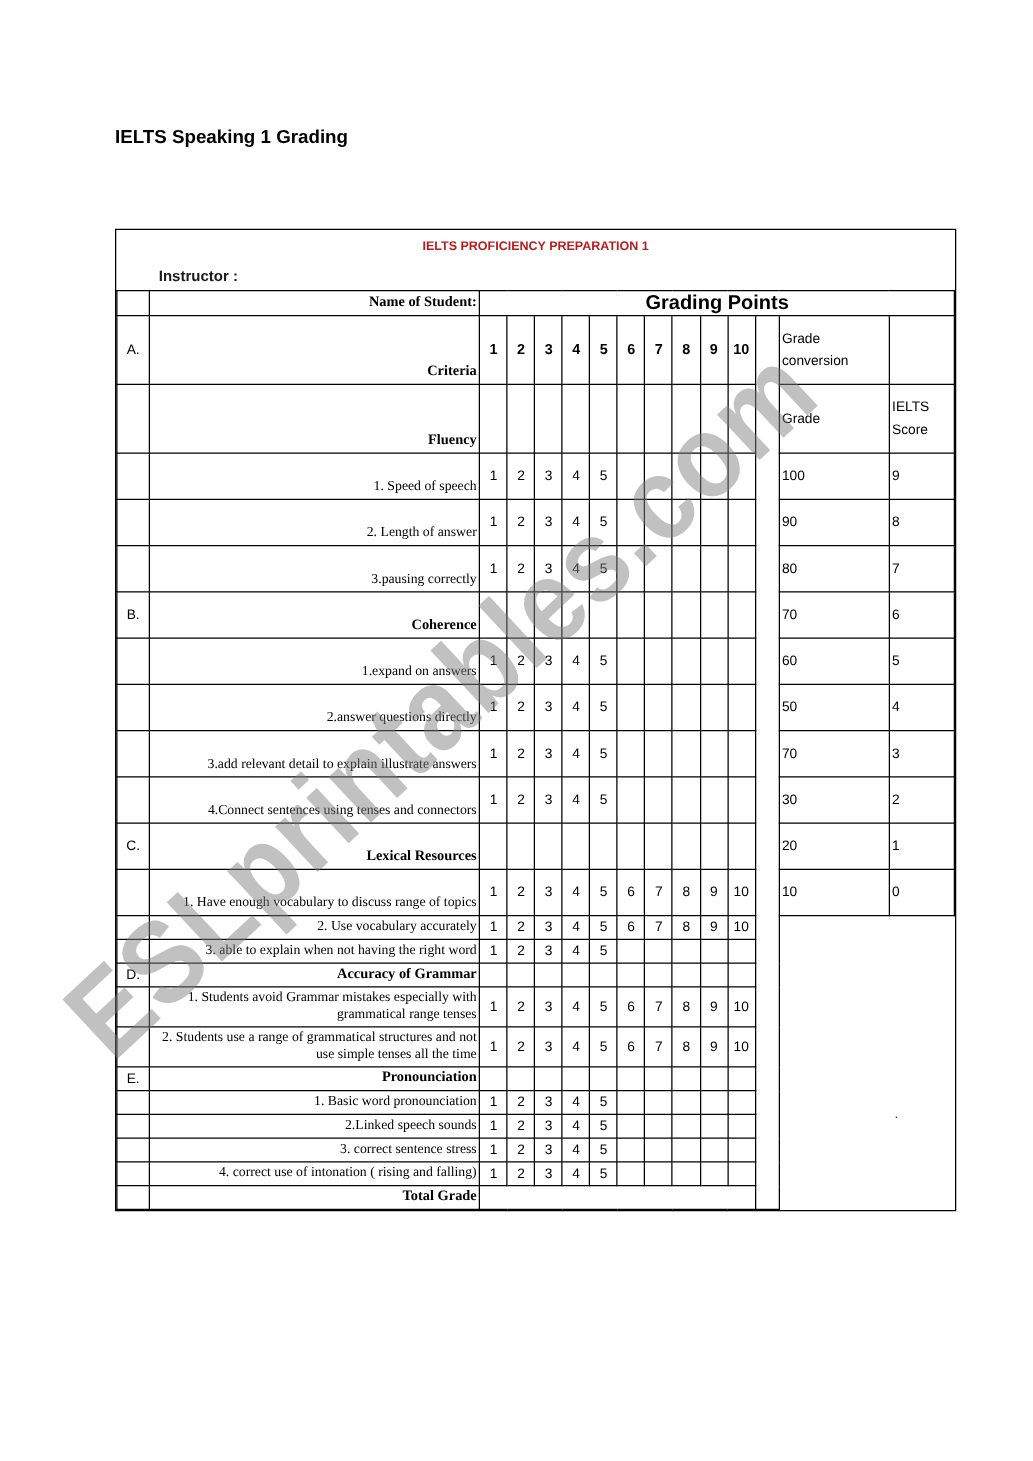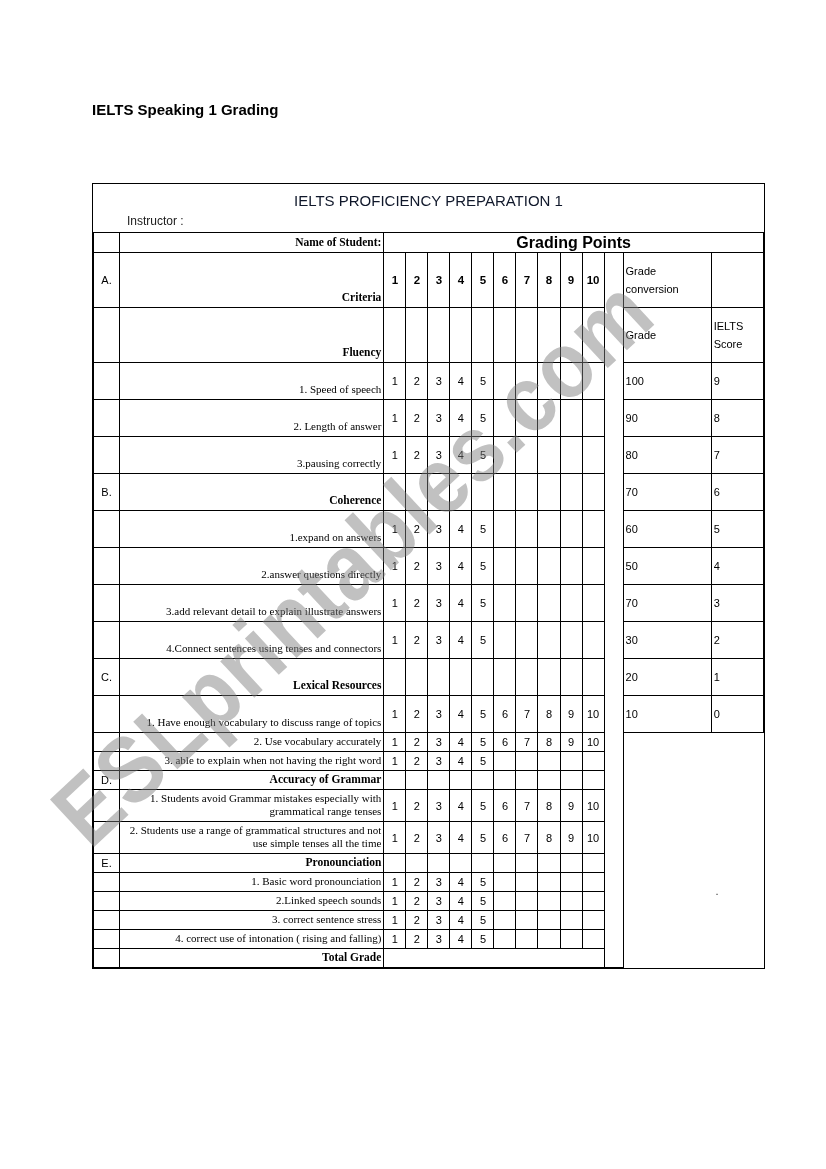--- a/index.html
+++ b/index.html
@@ -14,25 +14,25 @@
   .page-title {
     position: absolute; top: 101px; left: 92px; width: 673px;
     text-align: left; font-size: 15px; font-weight: bold; color:#000;
   }
 
   .form-box {
     position: absolute; top: 183px; left: 92px; width: 673px;
     border: 1px solid #000; background: transparent;
   }
 
-  .fb-title { text-align: center; font-weight: normal; font-size: 15px; padding-top: 8px; height: 27px; color:#0f172a; }
+  .fb-title { text-align: center; font-weight: bold; font-size: 10px; padding-top: 8px; height: 27px; color:#b91c1c; }
   .fb-class { position: relative; height: 26px; }
   .fb-class .class-label { position: absolute; left: 34px; top: 5px; font-size: 12px; }
   .fb-class .test-title  { text-align: center; font-weight: bold; font-size: 12.5px; padding-top: 5px; color:#000; }
-  .fb-instructor { height: 21px; padding-left: 34px; padding-top: 3px; font-size: 12px; }
+  .fb-instructor { height: 21px; padding-left: 34px; padding-top: 3px; font-size: 12px; font-weight: bold; }
 
   table.grid { border-collapse: collapse; table-layout: fixed; width: 671px; }
   .grid td { border: 1px solid #000; font-size: 11px; color:#000; overflow: hidden; }
 
   .c-letter { width: 26px; }
   .c-crit   { width: 264px; }
   .c-num    { width: 22px; }
   .c-spacer { width: 19px; }
   .c-grade  { width: 88px; }
   .c-score  { width: 52px; }

